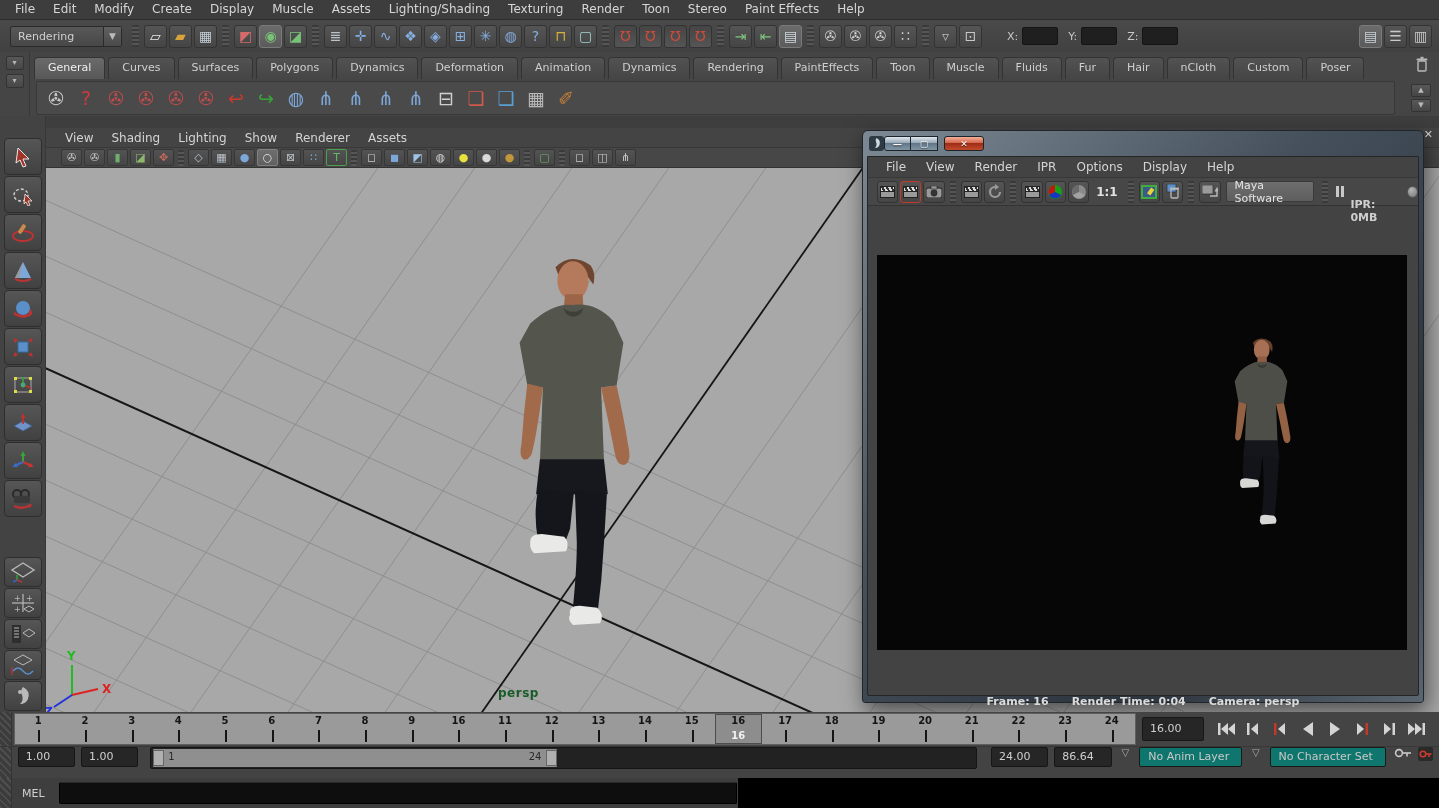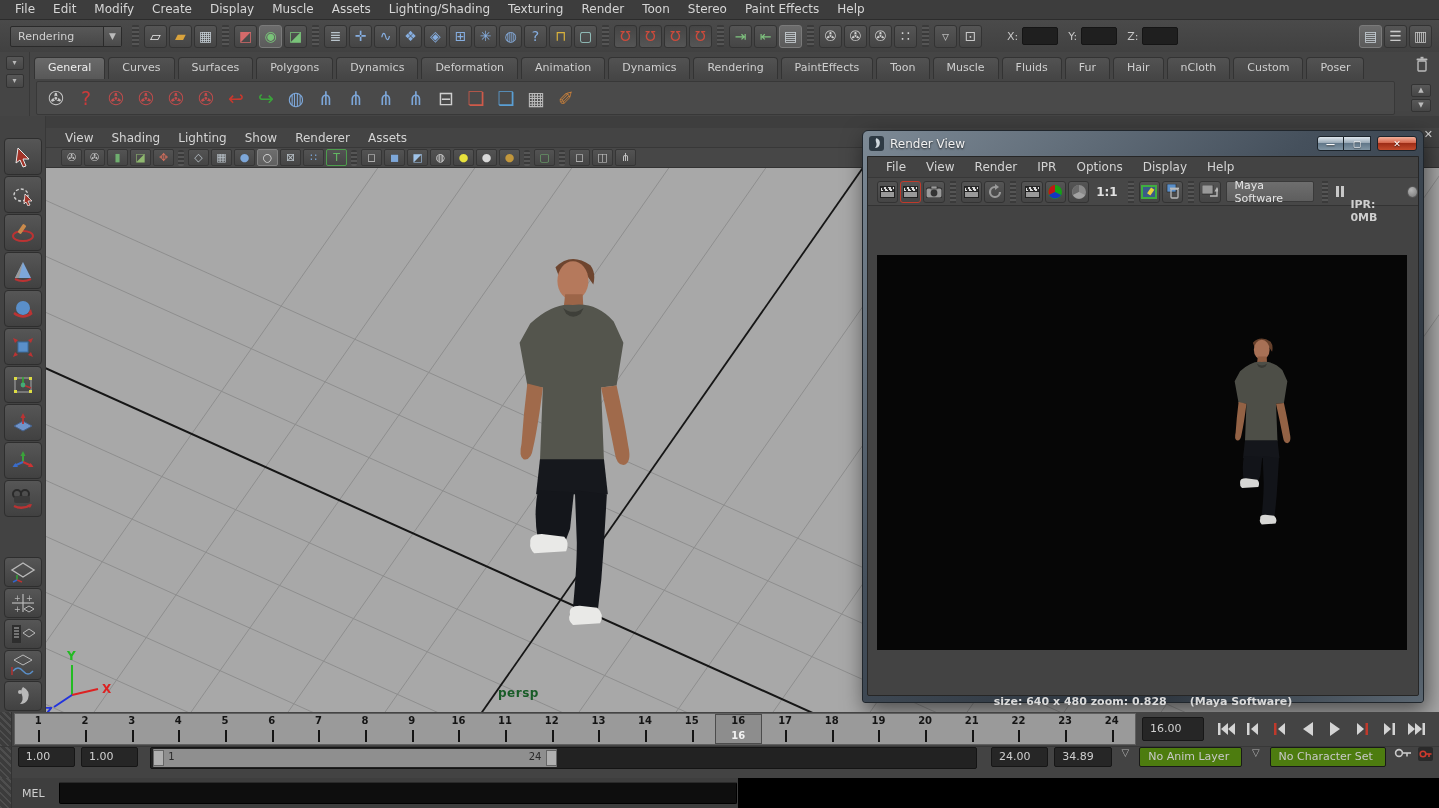--- a/index.html
+++ b/index.html
@@ -122,21 +122,21 @@
   #rangeslider { position:absolute; left:0; top:746px; width:1439px; height:32px; background:#434343; border-top:1px solid #383838; display:flex; align-items:flex-start; }
   .rfield { width:58px; height:20px; background:#262626; border:1px solid #161616; border-radius:2px; color:#cfcfcf;
     font-size:11px; line-height:18px; padding-left:7px; margin-left:6px; }
   #rtrack { position:relative; width:840px; height:22px; margin-left:12px; background:#222; border:1px solid #141414; border-radius:2px; }
   #rbar { position:absolute; left:2px; top:1px; width:49%; height:18px; background:#8f8f8f; border-radius:1px; }
   .rhandle { position:absolute; top:1px; width:11px; height:16px; background:#b0b0b0; border:1px solid #666; }
   .rhandle.l { left:0; } .rhandle.r { right:0; }
   #rbar .n1 { position:absolute; left:15px; top:2px; color:#2a2a2a; font-size:10px; }
   #rbar .n24 { position:absolute; right:16px; top:2px; color:#2a2a2a; font-size:10px; }
   .ddarrow { color:#b0b0b0; font-size:10px; margin-left:10px; }
-  .rsel { height:20px; background:#4d7c0f; border:1px solid #191919; border-radius:2px; color:#c9c9c9; font-size:11px;
+  .rsel { height:20px; background:#0f766e; border:1px solid #191919; border-radius:2px; color:#c9c9c9; font-size:11px;
     line-height:18px; padding:0 8px; margin-left:10px; white-space:nowrap; }
 
   
   #cmdline { position:absolute; left:0; top:778px; width:1439px; height:30px; background:#3e3e3e; display:flex; align-items:center; }
   #mel-label { color:#cfcfcf; font-size:11px; margin:0 14px 0 10px; }
   #mel-input { width:678px; height:22px; background:#0e0e0e; border:1px solid #000; border-top-color:#2a2a2a; border-radius:2px; color:#ddd; font-size:11px; padding:0 5px; font-family:"DejaVu Sans Mono",monospace; }
   #mel-output { position:absolute; left:738px; top:0; width:701px; height:30px; background:#000; }
 
   svg { display:block; }
 </style>
@@ -516,21 +516,20 @@
     </div>
   </div>
 </div>
 
 <div id="rv">
   <div id="rv-titlebar">
     <svg width="15" height="15">
         <rect x="0" y="0" width="15" height="15" rx="3" fill="#2e3a44"></rect>
         <path d="M7.5,2 Q12,4 10.5,9 Q9.5,12 6,12 Q8.5,9 7,6 Q6,3.5 7.5,2 Z" fill="#cfd8de"></path>
       </svg>
-    <span id="rv-title">Render View</span>
     <span class="wbtn min">—</span>
     <span class="wbtn max">▢</span>
     <span class="wbtn close">✕</span>
   </div>
   <div id="rv-body">
     <div id="rv-menus" data-repeat="render_view.menus">
         <span class="mitem">File</span>
         <span class="mitem">View</span>
         <span class="mitem">Render</span>
         <span class="mitem">IPR</span>
@@ -613,21 +612,20 @@
       <span id="rv-circle"></span>
     </div>
 
     <div id="rv-canvas">
       <svg width="530" height="394">
         <use href="#man-fig" transform="translate(238,74) scale(0.55)" opacity="0.92"></use>
       </svg>
     </div>
 
     <div id="rv-status">
-      <div>size: 640 x 480 zoom: 0.828      (Maya Software)</div>
       <div>Frame: 16      Render Time: 0:04      Camera: persp</div>
     </div>
   </div>
 </div>
 
 <div id="timeslider">
   <div class="grip"></div>
   <div id="ruler">
     <div data-repeat="timeline.frames" style="display:flex;flex:1">
         <span class="fcell">1</span>
@@ -719,21 +717,21 @@
   <div class="rfield">1.00</div>
   <div id="rtrack">
     <div id="rbar">
       <span class="rhandle l"></span>
       <span class="n1">1</span>
       <span class="n24">24</span>
       <span class="rhandle r"></span>
     </div>
   </div>
   <div class="rfield" style="margin-left:14px">24.00</div>
-  <div class="rfield">34.89</div>
+  <div class="rfield">86.64</div>
   <span class="ddarrow">▽</span>
   <div class="rsel" style="width:104px">No Anim Layer</div>
   <span class="ddarrow">▽</span>
   <div class="rsel" style="width:118px">No Character Set</div>
   <span style="margin-left:8px">
     <svg width="18" height="12">
         <circle cx="5" cy="6" r="3.4" fill="none" stroke="#c9c9c9" stroke-width="1.6"></circle>
         <line x1="8" y1="6" x2="17" y2="6" stroke="#c9c9c9" stroke-width="1.6"></line>
         <line x1="13" y1="6" x2="13" y2="9.5" stroke="#c9c9c9" stroke-width="1.6"></line>
       </svg>

